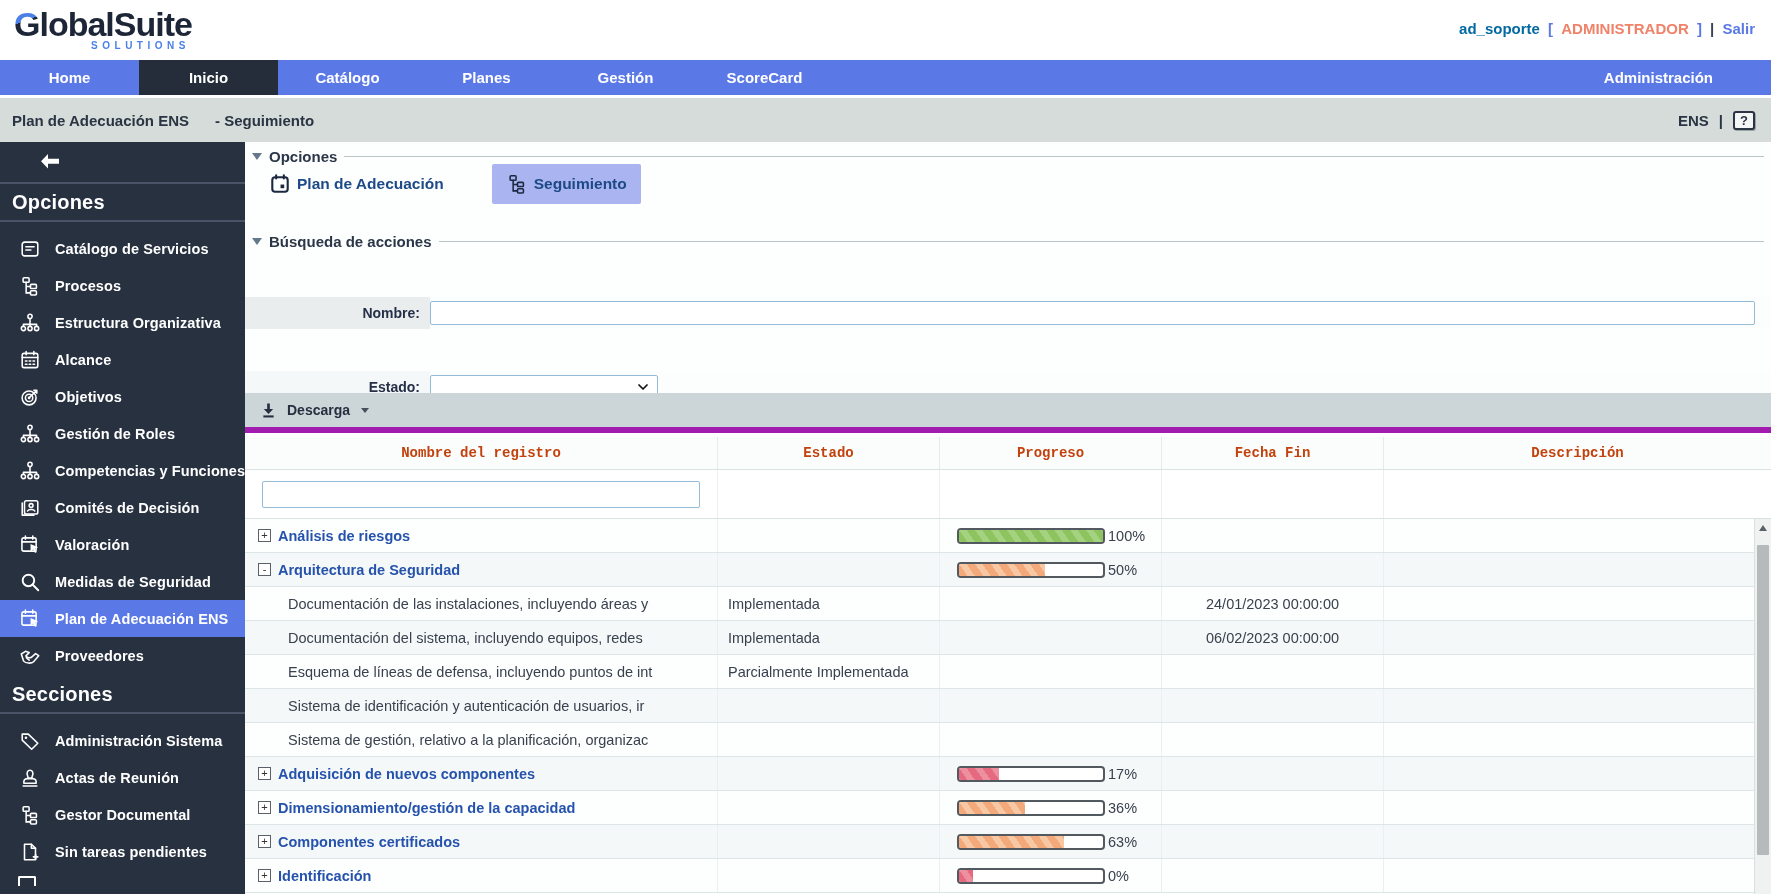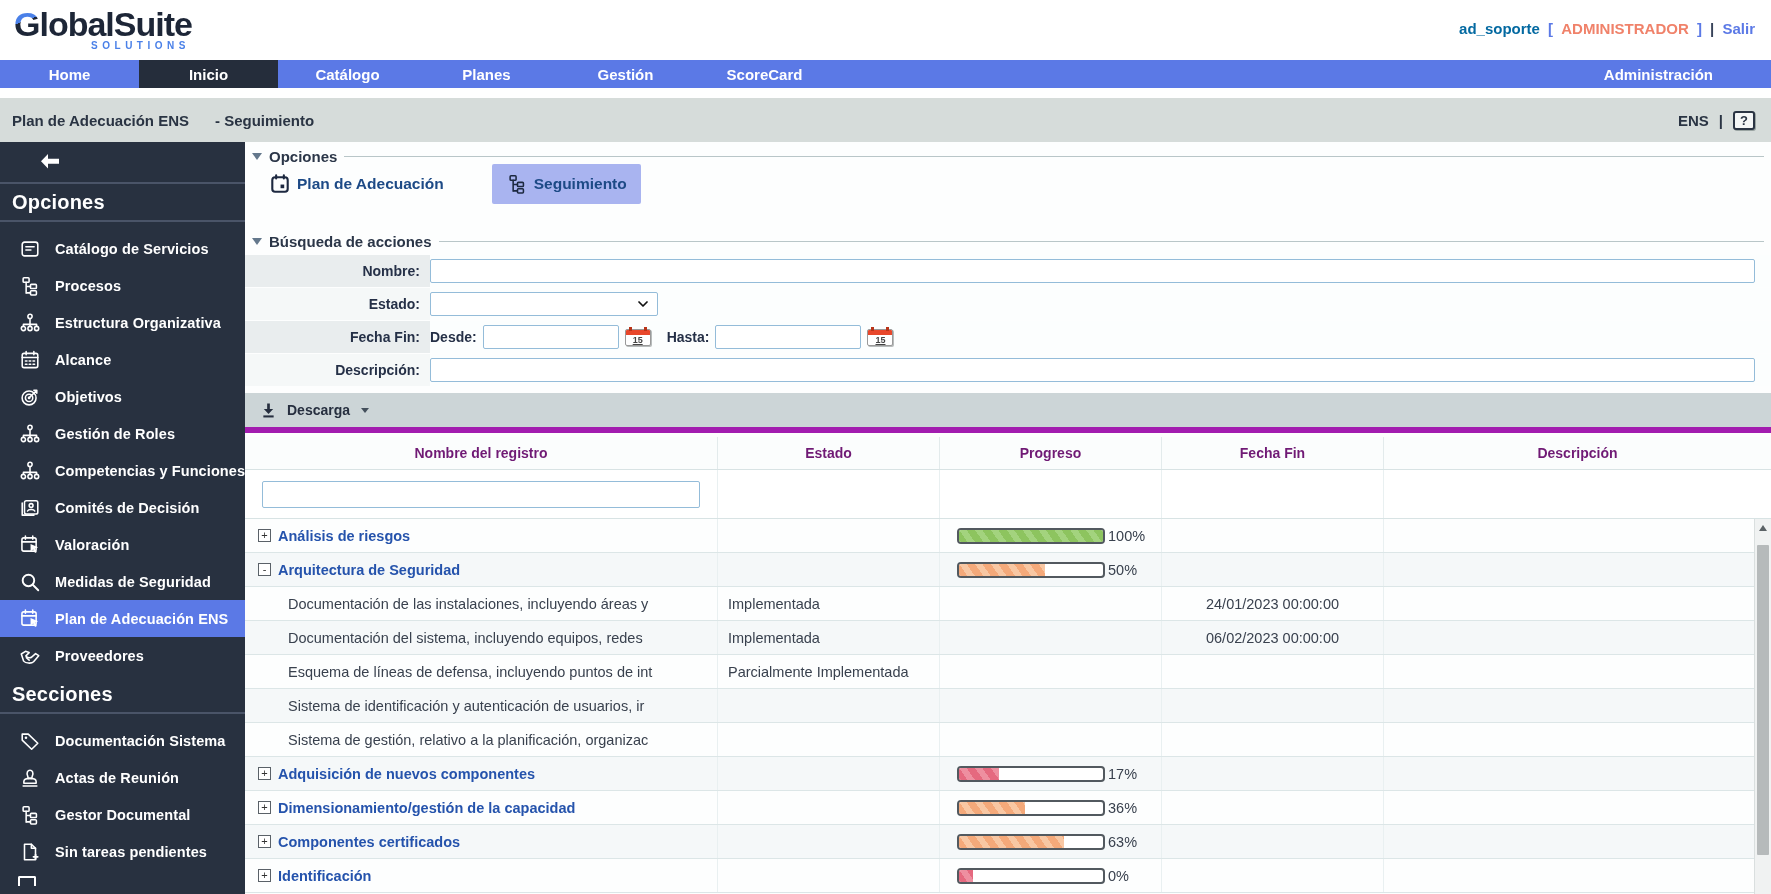--- a/index.html
+++ b/index.html
@@ -18,21 +18,21 @@
   #logo-sub { font-size:10px; font-weight:700; letter-spacing:4.5px; color:#4a80e8; text-align:right; margin-top:-2px; padding-right:2px; }
   #user-area { position:absolute; right:14px; top:20px; font-size:15px; font-weight:600; }
   #user-area span { margin:0 2px; }
   .u-name { color:#0369a1; }
   .u-brk { color:#5b79e6; }
   .u-role { color:#f0826a; }
   .u-div { color:#38435a; }
   .u-salir { color:#5b79e6; }
 
   
-  #nav-bar { position:absolute; left:0; top:60px; width:1771px; height:28px; background:#5b79e6; display:flex; align-items:stretch; }
+  #nav-bar { position:absolute; left:0; top:60px; width:1771px; height:35px; background:#5b79e6; display:flex; align-items:stretch; }
   .nav-tab { width:139px; display:flex; align-items:center; justify-content:center; color:#fff; font-size:15px; font-weight:600; cursor:pointer; }
   .nav-tab-active { background:#252d3b; }
   #nav-right { margin-left:auto; padding:0 58px 0 20px; display:flex; align-items:center; color:#fff; font-size:15px; font-weight:600; }
 
   
   #crumb-bar { position:absolute; left:0; top:98px; width:1771px; height:44px; background:#d6dcda; display:flex; align-items:center; }
   #crumb-left { padding-left:12px; font-size:15px; font-weight:600; color:#2a3443; display:flex; gap:26px; }
   #crumb-right { margin-left:auto; padding-right:16px; display:flex; align-items:center; gap:10px; font-size:15px; font-weight:700; color:#2a3443; }
   #help-box { width:22px; height:19px; border:2px solid #2a3443; border-radius:3px; background:#f4f6f6; box-shadow:1px 1px 0 #9aa4a2; font-size:13px; font-weight:800; color:#2a3443; display:flex; align-items:center; justify-content:center; cursor:pointer; }
 
@@ -57,21 +57,21 @@
   #search-head { top:91px; width:1512px; }
 
   #options-tabs { position:absolute; left:10px; top:22px; height:40px; display:flex; gap:34px; }
   .opt-tab { display:flex; align-items:center; gap:6px; padding:0 14px; cursor:pointer; border-radius:2px; }
   .opt-tab .icon { color:#1d2940; }
   .opt-tab span { font-size:15.5px; font-weight:800; color:#1d4a86; }
   .opt-tab-active { background:#a9b4f0; }
 
   
   #search-form { position:absolute; left:0; top:113px; width:1526px; }
-  .f-row { height:32px; margin-bottom:1px; display:flex; align-items:center; position:relative; background:#fcfefe; }
+  .f-row { height:32px; margin-bottom:1px; display:flex; align-items:center; position:relative; background:#fcfefe;margin-top:42px; }
   .f-label { width:185px; height:100%; display:flex; align-items:center; justify-content:flex-end; padding-right:10px; font-size:14px; font-weight:800; color:#253047; }
   .f-row-a .f-label { background:#e9edee; }
   .f-row-b .f-label { background:#f5f8f8; }
   .f-input { height:24px; border:1px solid #94bcd9; border-radius:2px; background:#fff; outline:none; font-size:13px; padding:0 5px; font-family:"Liberation Sans",sans-serif; }
   #input-nombre, #input-descripcion { width:1325px; }
   #select-estado { width:228px; height:24px; border:1px solid #94bcd9; border-radius:2px; background:#fff; position:relative; cursor:pointer; }
   #select-estado .chev { position:absolute; right:6px; top:3px; }
   .inline-lab { font-size:14px; font-weight:800; color:#253047; }
   #lab-desde { margin-right:6px; }
   #lab-hasta { margin:0 6px 0 16px; }
@@ -85,21 +85,21 @@
 
   
   #toolbar { position:absolute; left:0; top:251px; width:1526px; height:40px; background:#ccd5d7; border-bottom:6px solid #a21caf; display:flex; align-items:center; gap:9px; padding-left:14px; cursor:pointer; }
   #toolbar .icon { color:#262f3f; }
   #download-label { font-size:14px; font-weight:600; color:#262f3f; }
   .tri-down-sm { width:0; height:0; border-left:4px solid transparent; border-right:4px solid transparent; border-top:5px solid #44505c; margin-left:2px; }
 
   
   .tgrid { display:grid; grid-template-columns:473px 222px 222px 222px 1fr; }
   #table-head { position:absolute; left:0; top:295px; width:1526px; height:33px; background:#fbfdfd; border-bottom:1px solid #d8e3e4; }
-  .th-cell { display:flex; align-items:center; justify-content:center; font-size:14px; font-weight:800; color:#701a75; border-right:1px solid #e3ebec; }
+  .th-cell { display:flex; align-items:center; justify-content:center; font-size:14px; font-weight:800; color:#c2410c; border-right:1px solid #e3ebec;font-family:Liberation Mono, monospace; }
   .th-cell:last-child { border-right:none; }
   #filter-row { position:absolute; left:0; top:328px; width:1526px; height:49px; background:#fff; border-bottom:1px solid #d8e3e4; }
   #filter-row > div { border-right:1px solid #e9f0f1; }
   #filter-row > div:last-child { border-right:none; }
   #filter-input { margin:11px 0 0 17px; width:438px; height:27px; }
 
   #table-body { position:absolute; left:0; top:377px; width:1509px; height:375px; overflow:hidden; }
   .trow { height:34px; border-bottom:1px solid #dce6e7; }
   .trow-odd { background:#fdfefe; }
   .trow-even { background:#f5f8f9; }
@@ -303,21 +303,21 @@
       </div>
       <div class="sb-section-title">Secciones</div>
       <div class="sb-list">
         <div class="sb-item">
           <span class="icon">
             <svg width="22" height="22" viewBox="0 0 24 24" fill="none" stroke="currentColor" stroke-width="1.7" stroke-linecap="round" stroke-linejoin="round">
               <path d="M3.5 11V4.5h6.6l10.4 10L13.8 21 3.5 11z"></path>
               <circle cx="7.6" cy="8.5" r="1.4" fill="currentColor" stroke="none"></circle>
             </svg>
           </span>
-          <span class="sb-label">Documentación Sistema</span>
+          <span class="sb-label">Administración Sistema</span>
         </div>
         <div class="sb-item">
           <span class="icon">
             <svg width="22" height="22" viewBox="0 0 24 24" fill="none" stroke="currentColor" stroke-width="1.7" stroke-linecap="round" stroke-linejoin="round">
               <path d="M9.6 10.2c-2-4.2.1-6.7 2.4-6.7s4.4 2.5 2.4 6.7l-.5 2.2H10z"></path>
               <path d="M5.3 15.8c0-2.1 3-3.4 6.7-3.4s6.7 1.3 6.7 3.4v1.9H5.3z"></path>
               <path d="M4.5 20.8h15"></path>
             </svg>
           </span>
           <span class="sb-label">Actas de Reunión</span>

